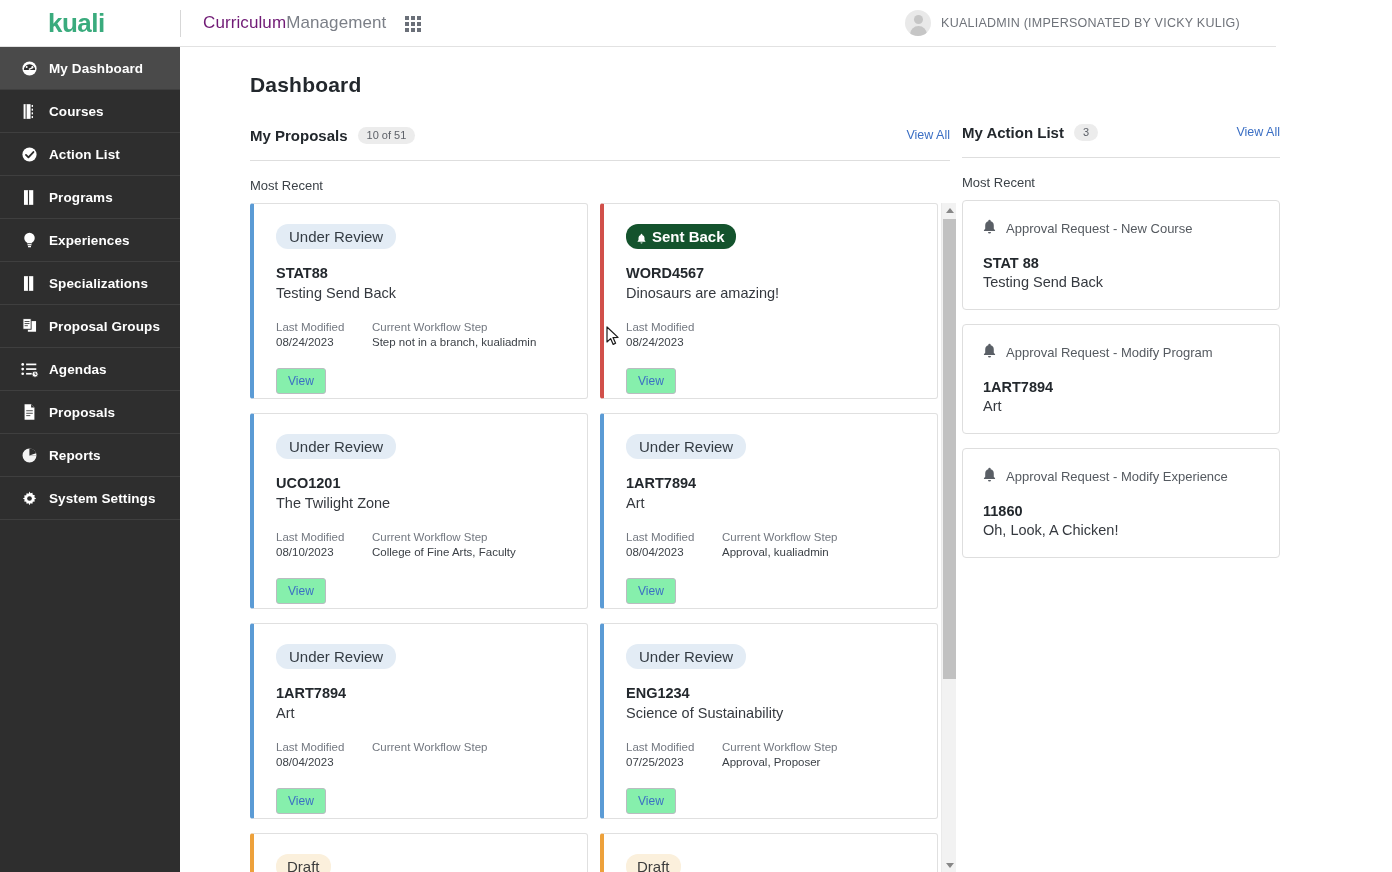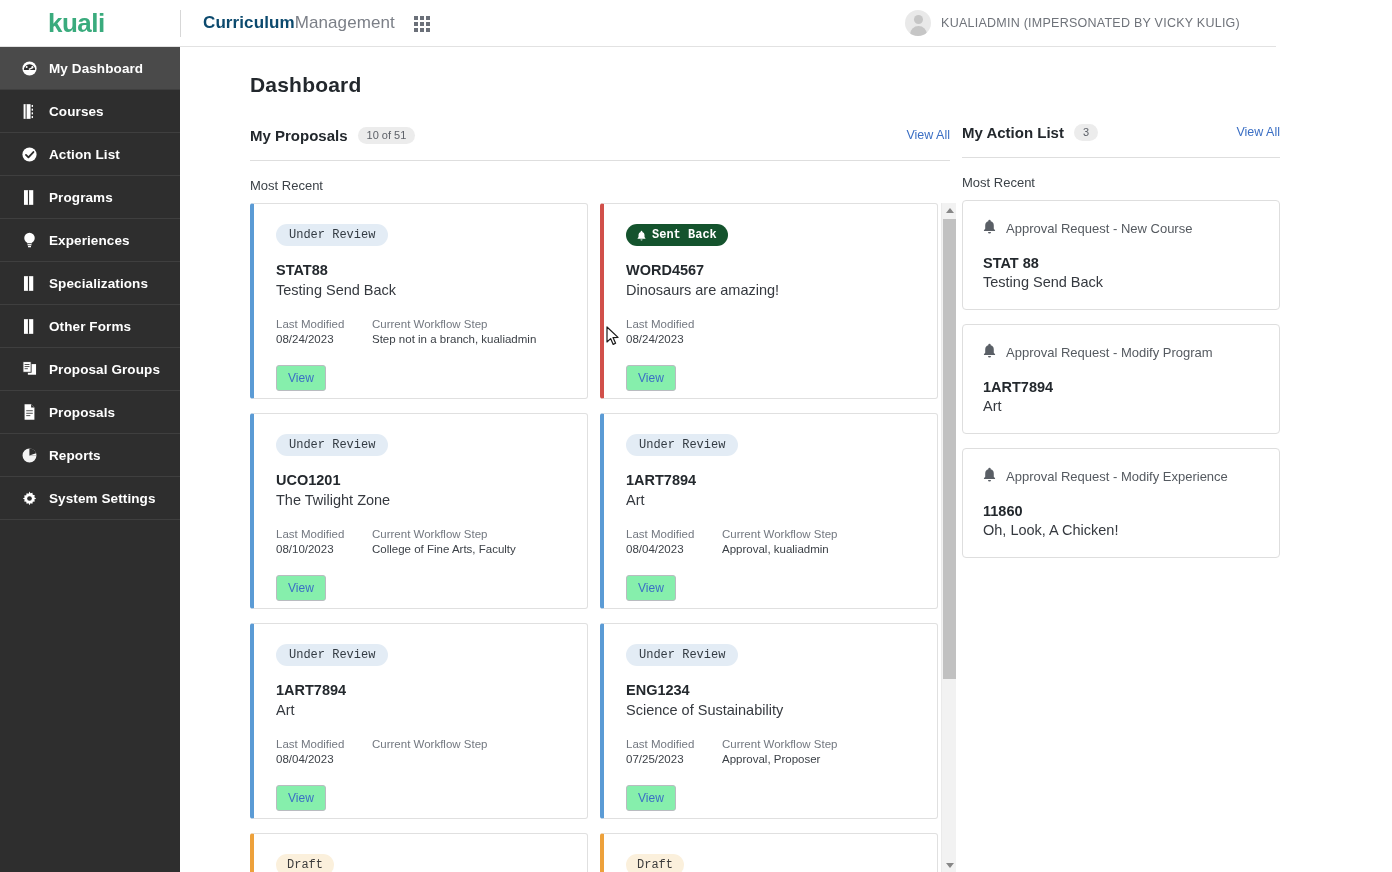--- a/index.html
+++ b/index.html
@@ -21,21 +21,21 @@
   }
   .brand {
     width: 180px; display: flex; align-items: center; padding-left: 48px;
   }
   .brand-logo {
     font-size: 26px; font-weight: bold; color: #3aab7d;
     letter-spacing: -0.5px; line-height: 1;
   }
   .divider-v { width: 1px; height: 27px; background: #d7d7d7; margin-right: 22px; }
   .apptitle { font-size: 17px; color: #7b7f87; letter-spacing: .1px; }
-  .apptitle b { color: #0c4a6e; font-weight: bold; margin-top: 44px; }
+  .apptitle b { color: #701a75; font-weight: normal; margin-top: 44px; }
   .grid-icon {
     display: inline-grid; grid-template-columns: repeat(3, 4px);
     grid-template-rows: repeat(3, 4px); gap: 2px; margin-left: 14px;
     vertical-align: middle; cursor: pointer;
   }
   .grid-icon i { background: #6b7079; display: block; width: 4px; height: 4px; }
   .topbar-right {
     margin-left: auto; display: flex; align-items: center; padding-right: 36px; gap: 10px;
   }
   .avatar {
@@ -101,21 +101,21 @@
   }
   .card {
     background: #fff; border: 1px solid #e0e0e0; border-left: 4px solid #5b9bd5;
     border-radius: 3px; height: 196px; padding: 20px 18px 0 22px; position: relative;
   }
   .card.sent-back { border-left-color: #d1504a; }
   .card.draft { border-left-color: #eda13b; height: 196px; }
 
   .badge {
     display: inline-flex; align-items: center; border-radius: 12px;
-    font-size: 12px; padding: 5px 13px; line-height: 1; font-family: Liberation Mono, monospace;
+    font-size: 15px; padding: 5px 13px; line-height: 1;
   }
   .badge.under-review { background: #e3ecf5; color: #333b43; }
   .badge.sent-back { background: #14532d; color: #ffffff; padding: 5px 11px; font-weight: bold; }
   .badge.draft { background: #fbf0dc; color: #3c3c3c; padding: 5px 11px; }
   .bell {
     display: inline-block; width: 9px; height: 11px; margin-right: 6px; position: relative;
   }
   .card-code { font-size: 14.5px; font-weight: bold; color: #23282d; margin-top: 16px; }
   .card-name { font-size: 14.5px; color: #35393f; margin-top: 4px; }
   .meta { display: flex; margin-top: 19px; }
@@ -257,43 +257,49 @@
       <div class="nav-item">
         <span class="nav-ico">
           <svg width="16" height="17" viewBox="0 0 20 22">
               <rect x="3.5" y="1.5" width="12" height="19" fill="#fff"></rect>
               <rect x="8.6" y="1.5" width="1.5" height="19" fill="#2e2e2e"></rect>
             </svg>
         </span>
         <span>Specializations</span>
       </div>
 
-      <div class="nav-item">
-        <span class="nav-ico">
-          <svg width="16" height="17" viewBox="0 0 20 22">
-              <rect x="3.5" y="1.5" width="12" height="19" fill="#fff"></rect>
-              <rect x="8.6" y="1.5" width="1.5" height="19" fill="#2e2e2e"></rect>
-            </svg>
-        </span>
-        <span>Other Forms</span>
-      </div>
 
       <div class="nav-item">
         <span class="nav-ico">
           <svg width="19" height="18" viewBox="0 0 22 22">
               <rect x="9" y="5" width="10" height="13" fill="#fff"></rect>
               <rect x="3" y="2" width="10" height="13" fill="#fff" stroke="#2e2e2e" stroke-width="1.1"></rect>
               <rect x="5" y="5" width="6" height="1" fill="#2e2e2e"></rect>
               <rect x="5" y="7.6" width="6" height="1" fill="#2e2e2e"></rect>
               <rect x="5" y="10.2" width="4" height="1" fill="#2e2e2e"></rect>
             </svg>
         </span>
         <span>Proposal Groups</span>
       </div>
 
+      <div class="nav-item">
+        <span class="nav-ico">
+          <svg width="19" height="17" viewBox="0 0 22 20">
+              <circle cx="3" cy="4" r="1.6" fill="#fff"></circle>
+              <circle cx="3" cy="9.5" r="1.6" fill="#fff"></circle>
+              <circle cx="3" cy="15" r="1.6" fill="#fff"></circle>
+              <rect x="7" y="3" width="12" height="2" fill="#fff"></rect>
+              <rect x="7" y="8.5" width="12" height="2" fill="#fff"></rect>
+              <rect x="7" y="14" width="8" height="2" fill="#fff"></rect>
+              <circle cx="17.5" cy="15.5" r="3.6" fill="#fff" stroke="#2e2e2e" stroke-width="1"></circle>
+              <path d="M17.5 13.4 v2.2 h1.7" stroke="#2e2e2e" stroke-width="1.1" fill="none"></path>
+            </svg>
+        </span>
+        <span>Agendas</span>
+      </div>
 
       <div class="nav-item">
         <span class="nav-ico">
           <svg width="15" height="18" viewBox="0 0 18 22">
               <path d="M3 1.5 h8 l4 4 v15 h-12 z" fill="#fff"></path>
               <path d="M11 1.5 v4 h4" fill="#2e2e2e"></path>
               <rect x="5" y="9" width="8" height="1" fill="#2e2e2e"></rect>
               <rect x="5" y="12" width="8" height="1" fill="#2e2e2e"></rect>
               <rect x="5" y="15" width="5" height="1" fill="#2e2e2e"></rect>
             </svg>

